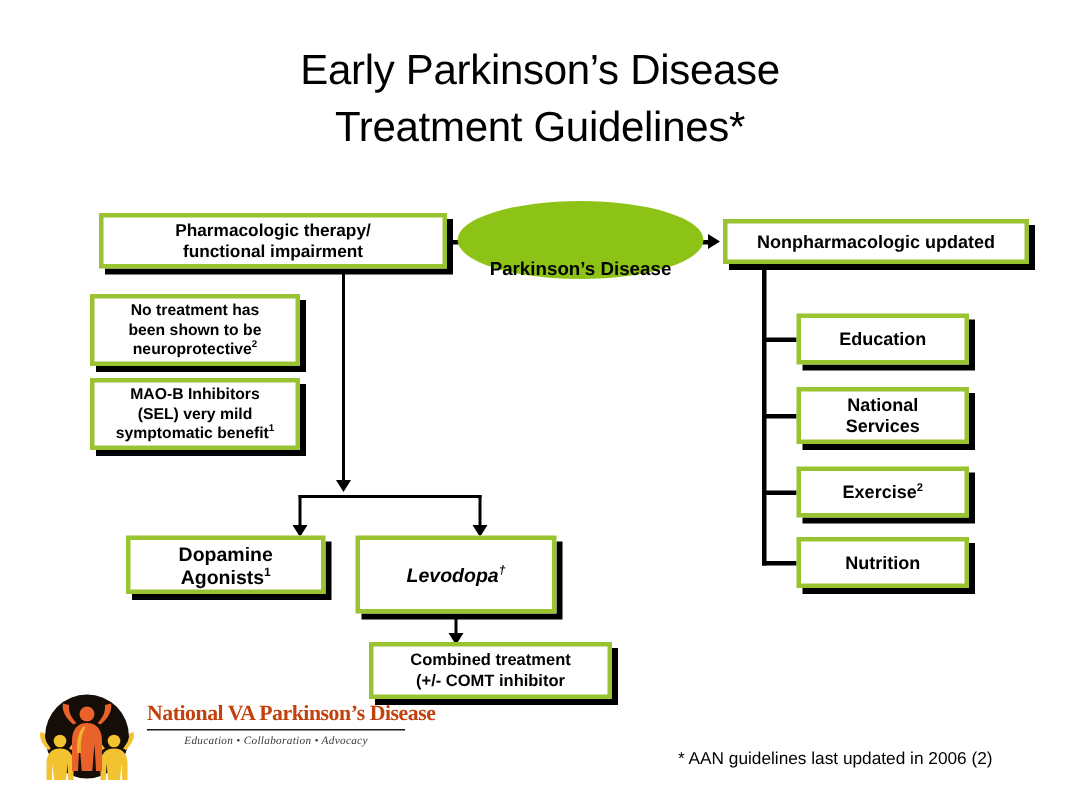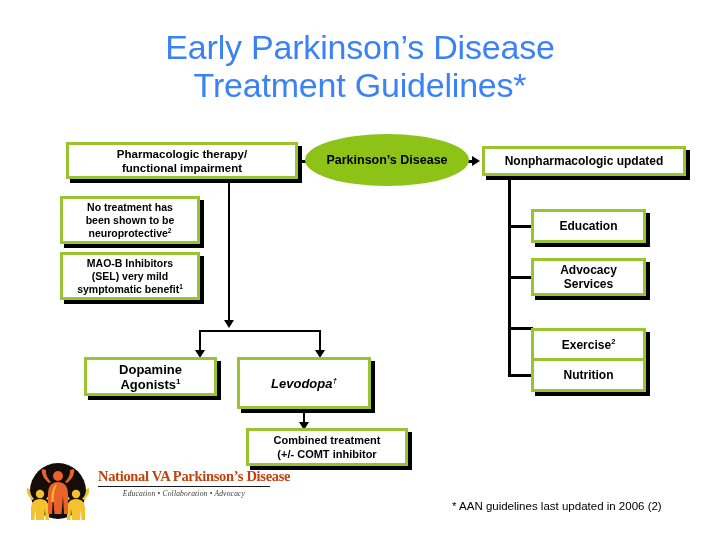--- a/index.html
+++ b/index.html
@@ -17,24 +17,24 @@
     color: #000000;
   }
 
   
   #title {
     position: absolute;
     left: 0;
     top: 28px;
     width: 720px;
     text-align: center;
-    font-size: 34px;
+    font-size: 28px;
     line-height: 38px;
     font-weight: normal;
-    color: #3b82f6;
+    color: #000000;
     letter-spacing: -0.2px;
   }
 
   
   .box {
     position: absolute;
     box-sizing: border-box;
     background: #ffffff;
     border: 3px solid #9ac331;
     box-shadow: 4px 4px 0 0 #000000;
@@ -49,21 +49,21 @@
   .box span.txt { display: block; width: 100%; }
   sup { font-size: 0.62em; vertical-align: super; line-height: 0; }
 
   
   #ellipse {
     position: absolute;
     box-sizing: border-box;
     background: #8cc316;
     border-radius: 50%;
     display: flex;
-    align-items: center;
+    align-items: flex-end;
     justify-content: center;
     text-align: center;
     font-weight: bold;
     font-size: 12.5px;
     color: #000000;
     z-index: 4;
   }
 
   
   .ln {
@@ -221,26 +221,26 @@
       <span>(+/- COMT inhibitor</span>
     </span>
   </div>
 
   <div class="box" style="left:531px; top:209px; width:115px; height:34px; font-size:12px; line-height:14px;justify-content:center;">
     <span class="txt">Education</span>
   </div>
 
   <div class="box" style="left:531px; top:258px; width:115px; height:38px; font-size:12px; line-height:14px;">
     <span class="txt">
-      <span>Advocacy</span><br>
+      <span>National</span><br>
       <span>Services</span>
     </span>
   </div>
 
-  <div class="box" style="left:531px; top:328px; width:115px; height:34px; font-size:12px; line-height:14px;align-items:center;">
+  <div class="box" style="left:531px; top:311px; width:115px; height:34px; font-size:12px; line-height:14px;align-items:center;">
     <span class="txt">
       <span>Exercise</span><sup>2</sup>
     </span>
   </div>
 
   <div class="box" style="left:531px; top:358px; width:115px; height:34px; font-size:12px; line-height:14px;">
     <span class="txt">Nutrition</span>
   </div>
 
   <div id="logo">

